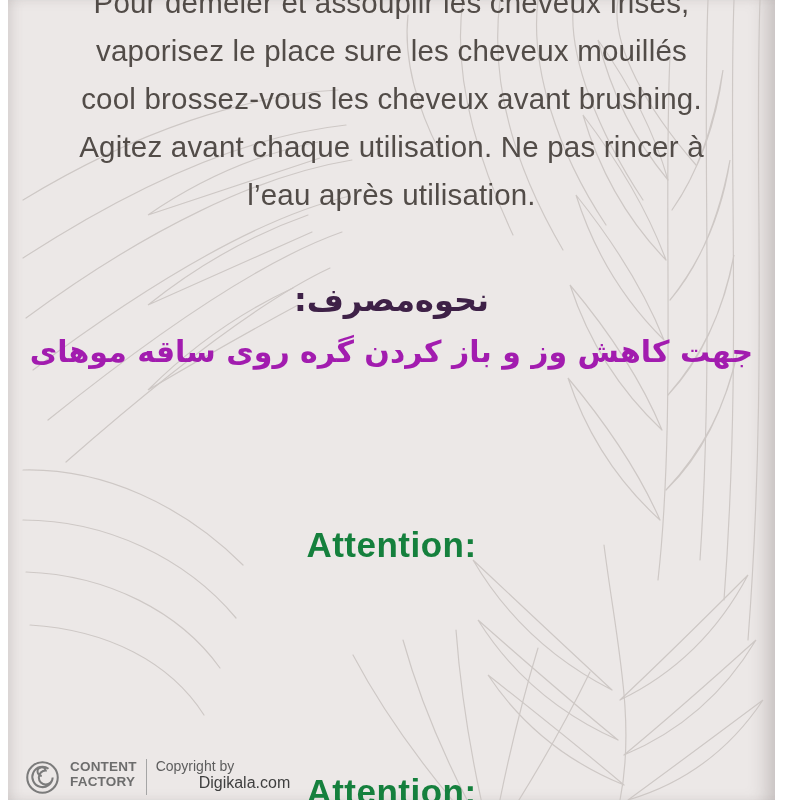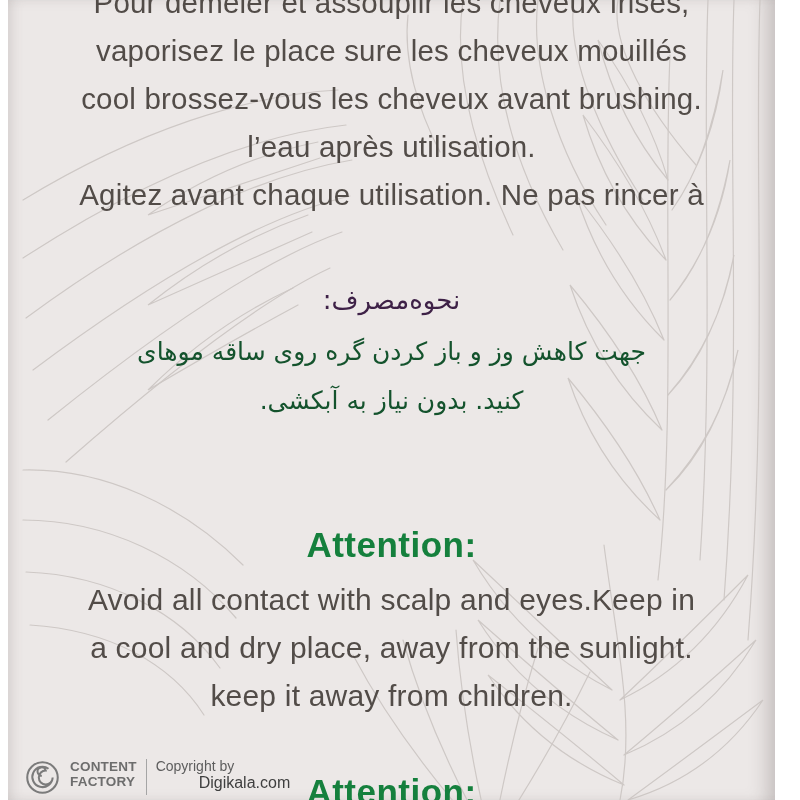--- a/index.html
+++ b/index.html
@@ -32,24 +32,24 @@
     position: absolute; left: 0; right: 0; text-align: center;
     color: #524c48; font-weight: 400;
   }
   .txt div { height: 48px; }
 
   .french  { top: -21px; font-size: 29.5px; line-height: 48px; letter-spacing: .2px; }
   .english { top: 576px; font-size: 30px;  line-height: 48px; letter-spacing: .2px; }
 
   .fa { font-family: "DejaVu Sans", sans-serif; direction: rtl; }
   .fa-heading {
-    top: 276px; font-size: 26px; line-height: 48px; font-weight: normal;
+    top: 276px; font-size: 32px; line-height: 48px; font-weight: bold;
     color: #3e2147;
   }
-  .fa-body { top: 327px; font-size: 25px; line-height: 49px; font-weight: normal; color: #14532d; }
+  .fa-body { top: 327px; font-size: 30px; line-height: 49px; font-weight: bold; color: #a21caf; }
   .fa-body div { height: 49px; }
 
   .attn-heading {
     position: absolute; left: 0; right: 0; text-align: center;
     font-size: 35px; line-height: 48px; font-weight: bold;
     color: #15803d; letter-spacing: .5px;
   }
   .attn-1 { top: 521px; }
   .attn-2 { top: 768px; }
 
@@ -126,36 +126,30 @@
       <path d="M475 830 Q420 730 395 640"></path>
       <path d="M480 830 Q455 725 448 630"></path>
       <path d="M486 830 Q505 730 530 648"></path>
       <path d="M492 830 Q545 748 582 672"></path>
     </svg>
 
     <div class="txt french">
       <div>Pour démêler et assouplir les cheveux frisés,</div>
       <div>vaporisez le place sure les cheveux mouillés</div>
       <div>cool brossez-vous les cheveux avant brushing.</div>
+      <div>Agitez avant chaque utilisation. Ne pas rincer à</div>
       <div>l’eau après utilisation.</div>
-      <div>Agitez avant chaque utilisation. Ne pas rincer à</div>
     </div>
 
     <div class="txt fa fa-heading">نحوه‌مصرف:</div>
     <div class="txt fa fa-body">
       <div>جهت کاهش وز و باز کردن گره روی ساقه موهای</div>
-      <div>کنید. بدون نیاز به آبکشی.</div>
     </div>
 
     <div class="attn-heading attn-1">Attention:</div>
-    <div class="txt english">
-      <div>Avoid all contact with scalp and eyes.Keep in</div>
-      <div>a cool and dry place, away from the sunlight.</div>
-      <div>keep it away from children.</div>
-    </div>
 
     <div class="attn-heading attn-2">Attention:</div>
   </div>
 
   <div class="watermark">
     <svg class="cf-logo" viewBox="0 0 40 40" aria-hidden="true">
       <circle cx="20" cy="20" r="16.5"></circle>
       <path d="M26.5 10.5 a11 11 0 1 0 4.5 9.5 a7.5 7.5 0 1 1 -7.5 -7.5 a4.5 4.5 0 1 0 -4.2 5.5"></path>
     </svg>
     <div class="cf-brand">

